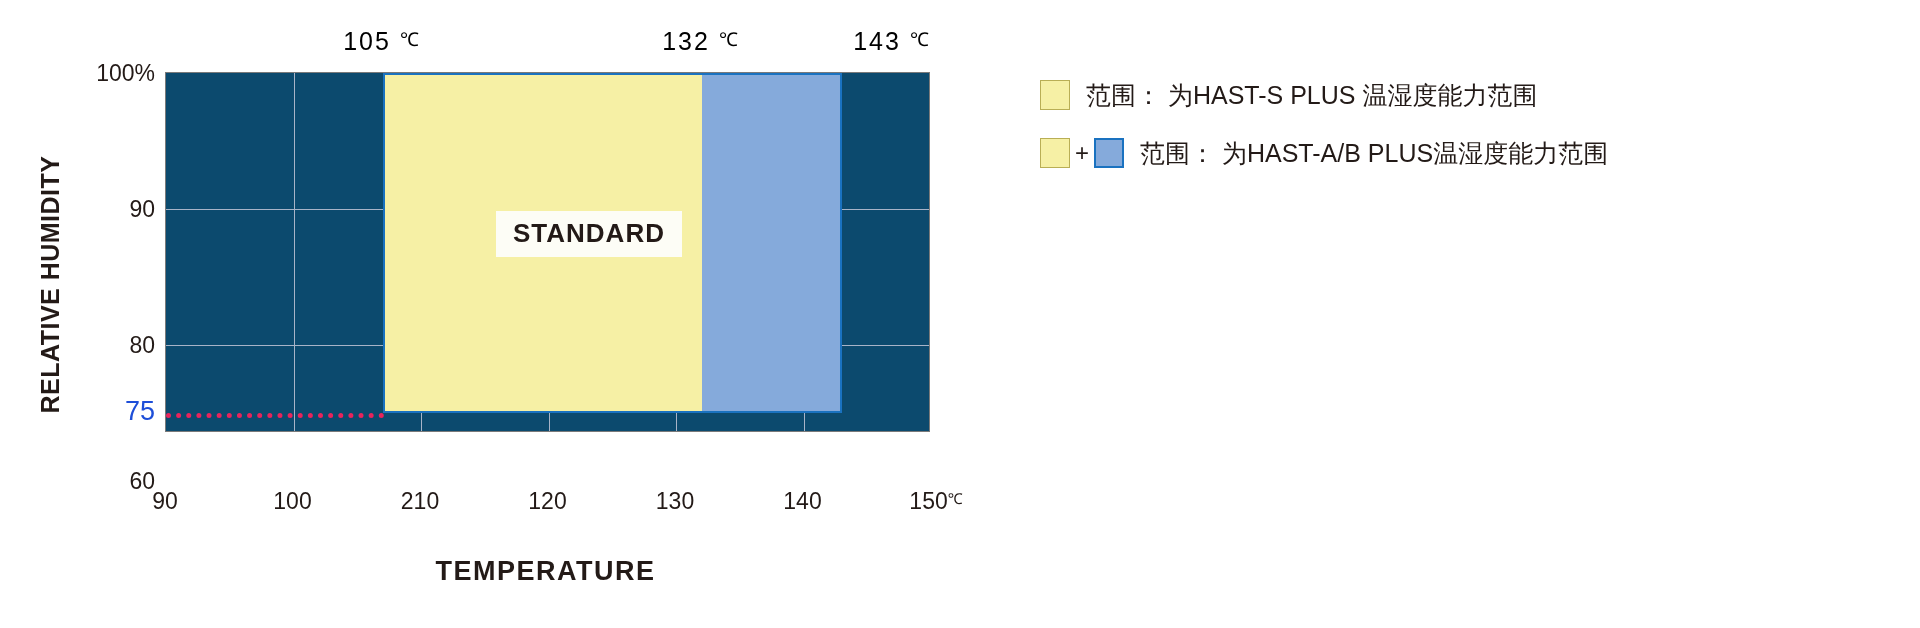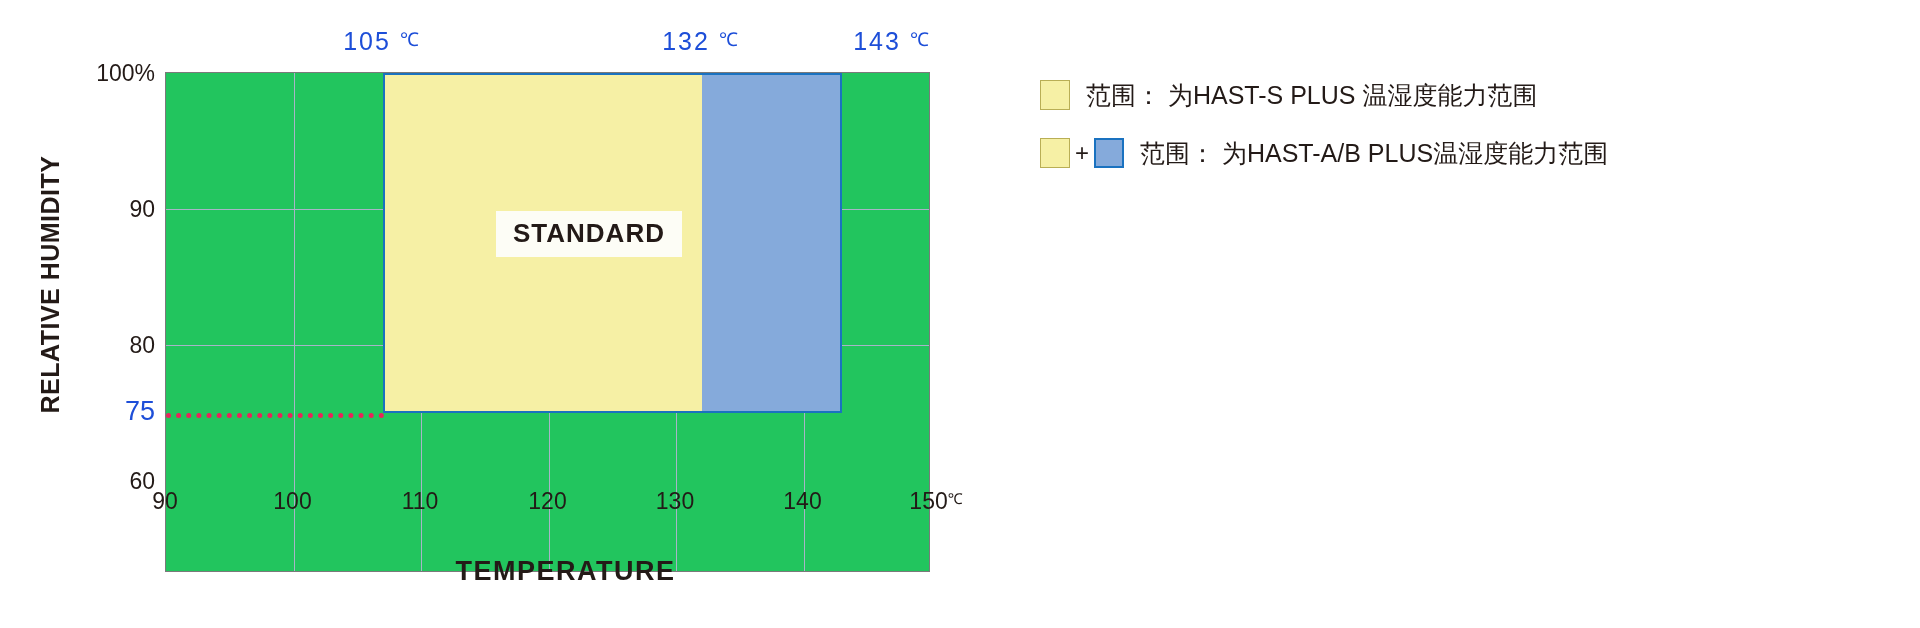--- a/index.html
+++ b/index.html
@@ -23,22 +23,22 @@
     left: 0; top: 0;
     width: 1000px; height: 628px;
   }
 
   
   
   
   #plot {
     position: absolute;
     left: 165px; top: 72px;
-    width: 765px; height: 500px;
-    background: #22c55e;
+    width: 765px; height: 360px;
+    background: #0c4a6e;
     border: 1.5px solid #7a7a7a;
   }
 
   .gridline-v {
     position: absolute;
     top: 0; bottom: 0;
     width: 1px;
     background: #a8b4c8;
   }
   .gridline-h {
@@ -124,21 +124,21 @@
     transform: translateX(-50%);
     white-space: nowrap;
   }
   .xtick .unit { font-size: 15px; vertical-align: 0.35em; }
 
   
   .toptemp {
     position: absolute;
     top: 26px;
     font-size: 25px;
-    color: #1d4ed8;
+    color: #000000;
     transform: translateX(-50%);
     white-space: nowrap;
     letter-spacing: 2px;
   }
   .toptemp .unit { font-size: 19px; vertical-align: 0.2em; letter-spacing: 0; }
 
   
   #ylabel {
     position: absolute;
     left: -115px;
@@ -147,21 +147,21 @@
     text-align: center;
     transform: rotate(-90deg);
     font-size: 25px;
     font-weight: bold;
     letter-spacing: 0.5px;
     color: #231a17;
     white-space: nowrap;
   }
   #xlabel {
     position: absolute;
-    left: 183px; top: 556px;
+    left: 163px; top: 556px;
     width: 765px;
     text-align: center;
     font-size: 27px;
     font-weight: bold;
     letter-spacing: 1.5px;
     color: #231a17;
   }
 
   
   #legend {
@@ -239,21 +239,21 @@
       <div id="region-blue"></div>
       <div id="region-outline"></div>
 
       <div id="dotted-75"></div>
 
       <div id="standard-label">STANDARD</div>
     </div>
 
     <div class="xtick" style="left:165px;">90</div>
     <div class="xtick" style="left:292.5px;">100</div>
-    <div class="xtick" style="left:420px;">110</div>
+    <div class="xtick" style="left:420px;">210</div>
     <div class="xtick" style="left:547.5px;">120</div>
     <div class="xtick" style="left:675px;">130</div>
     <div class="xtick" style="left:802.5px;">140</div>
     <div class="xtick" style="left:936px;">
       <span>150</span><span class="unit">℃</span>
     </div>
 
     <div id="xlabel">TEMPERATURE</div>
   </div>
 

